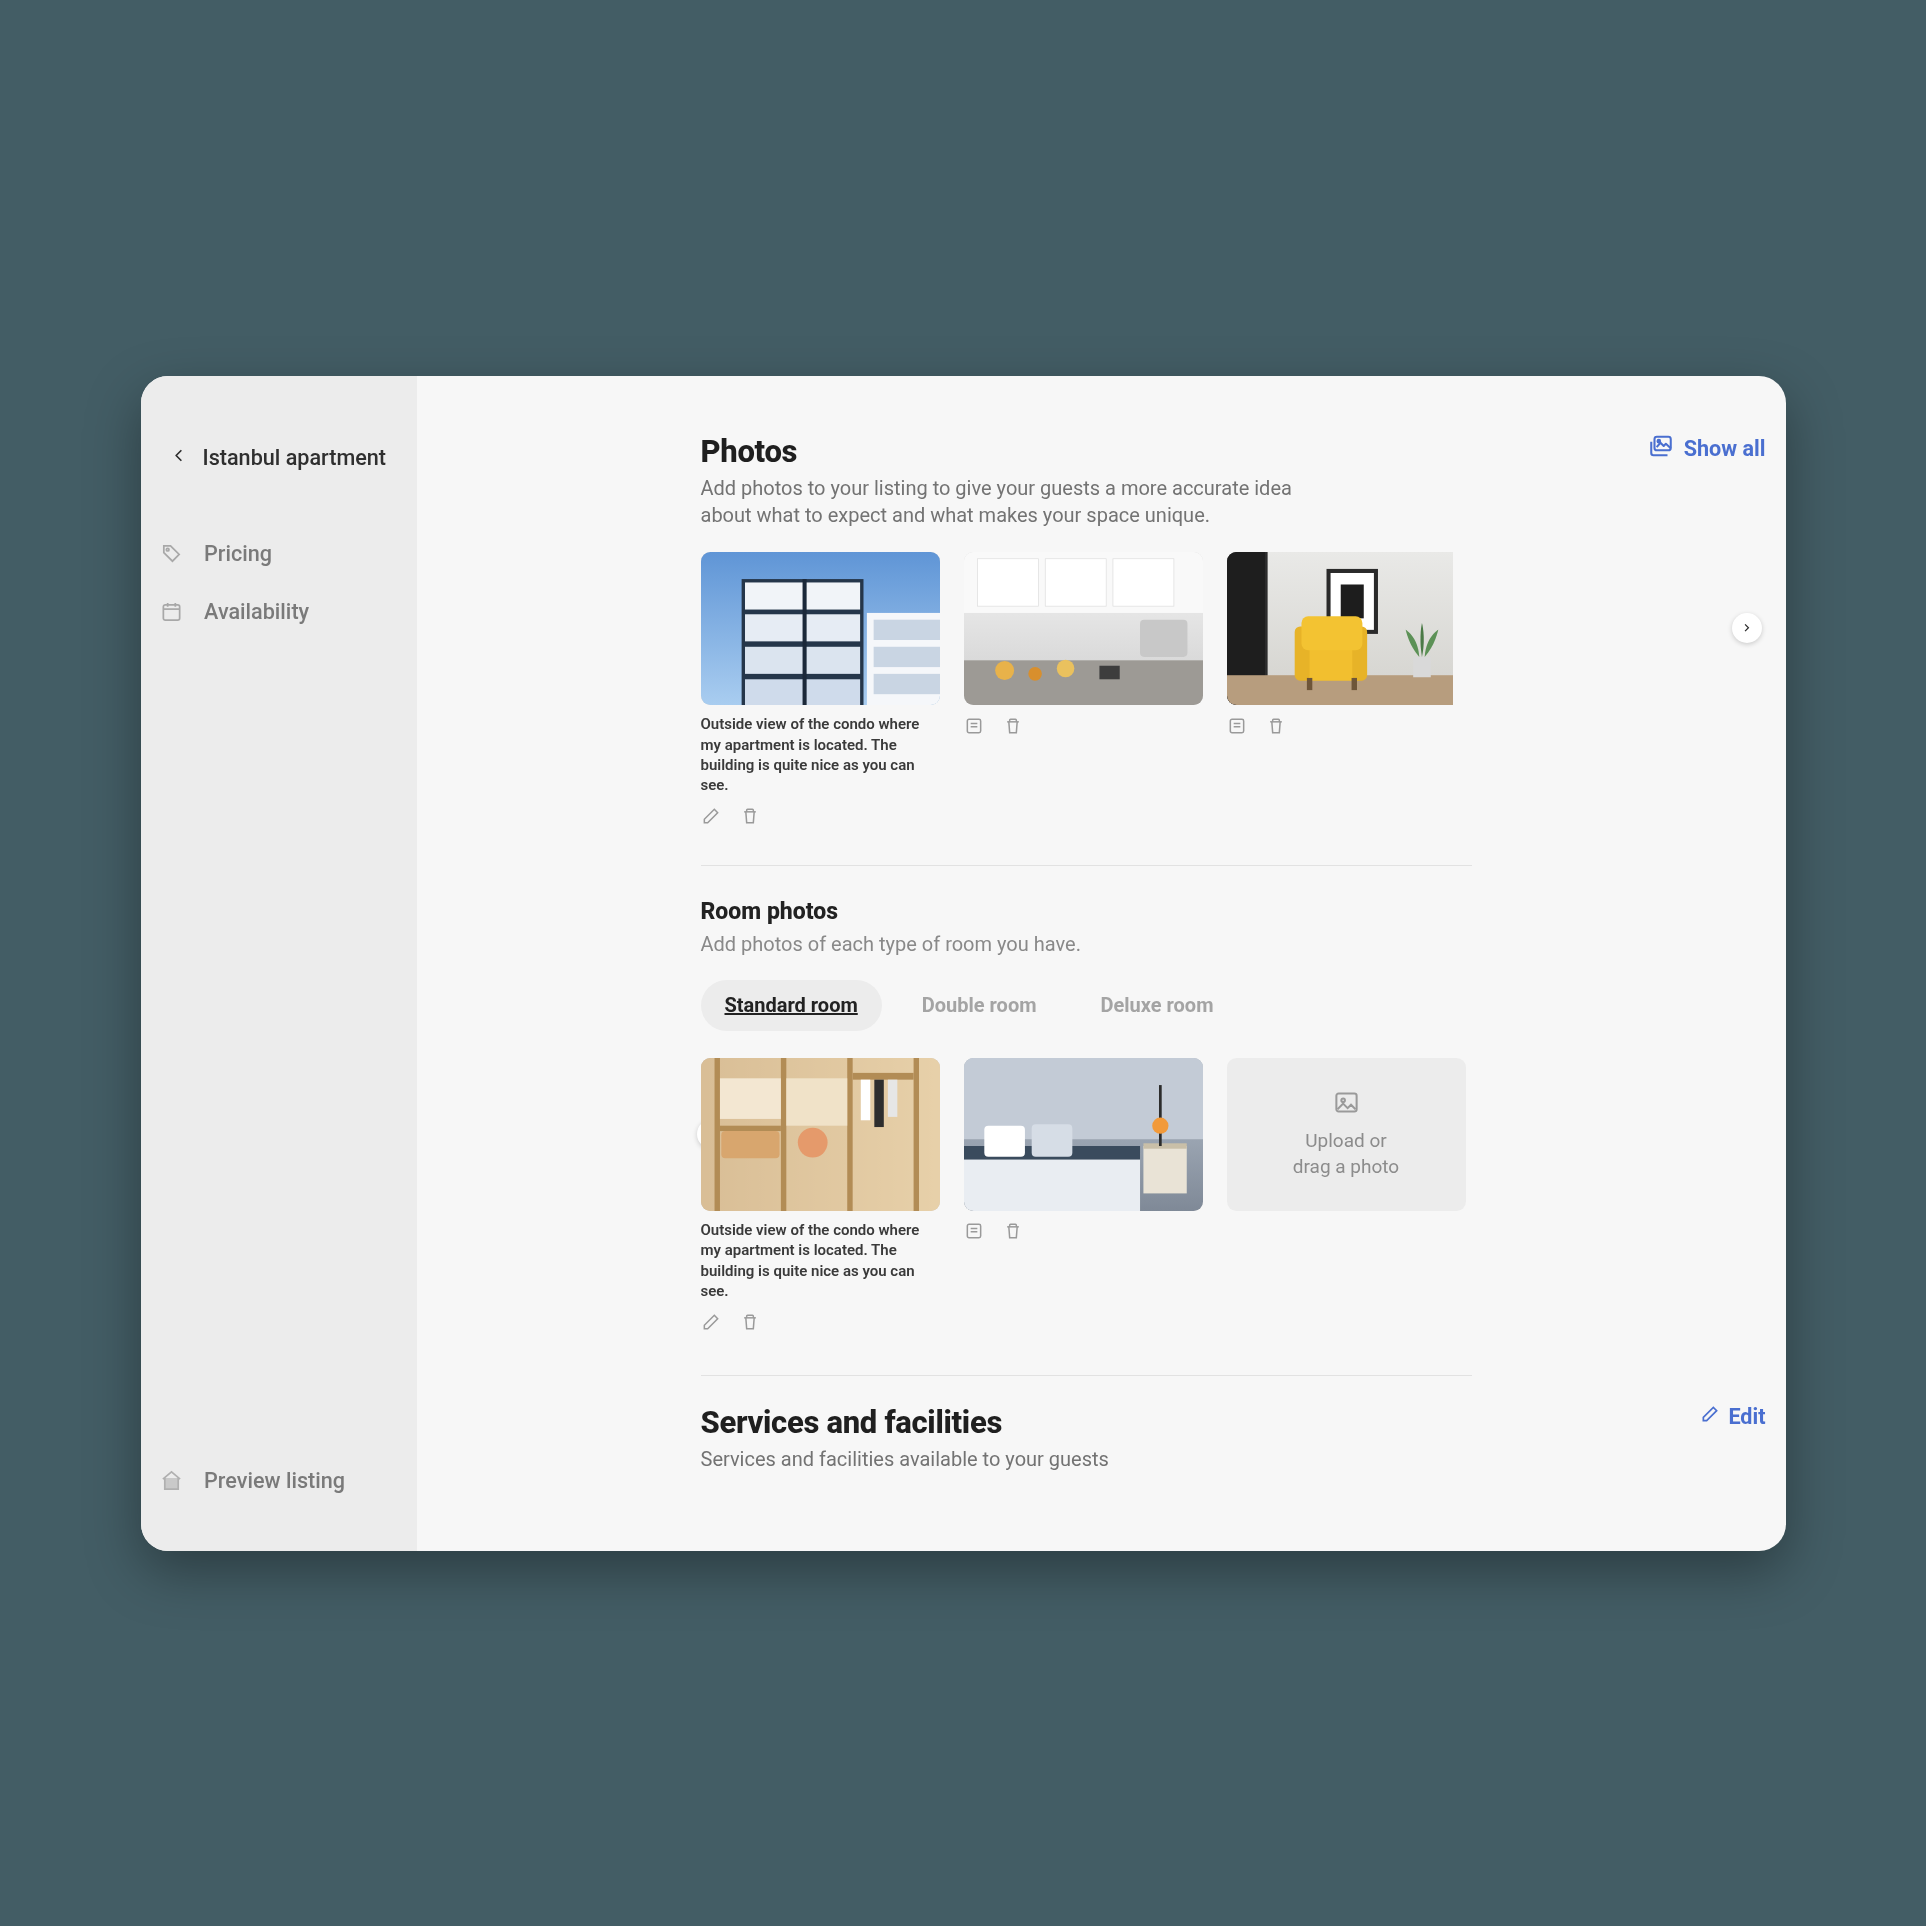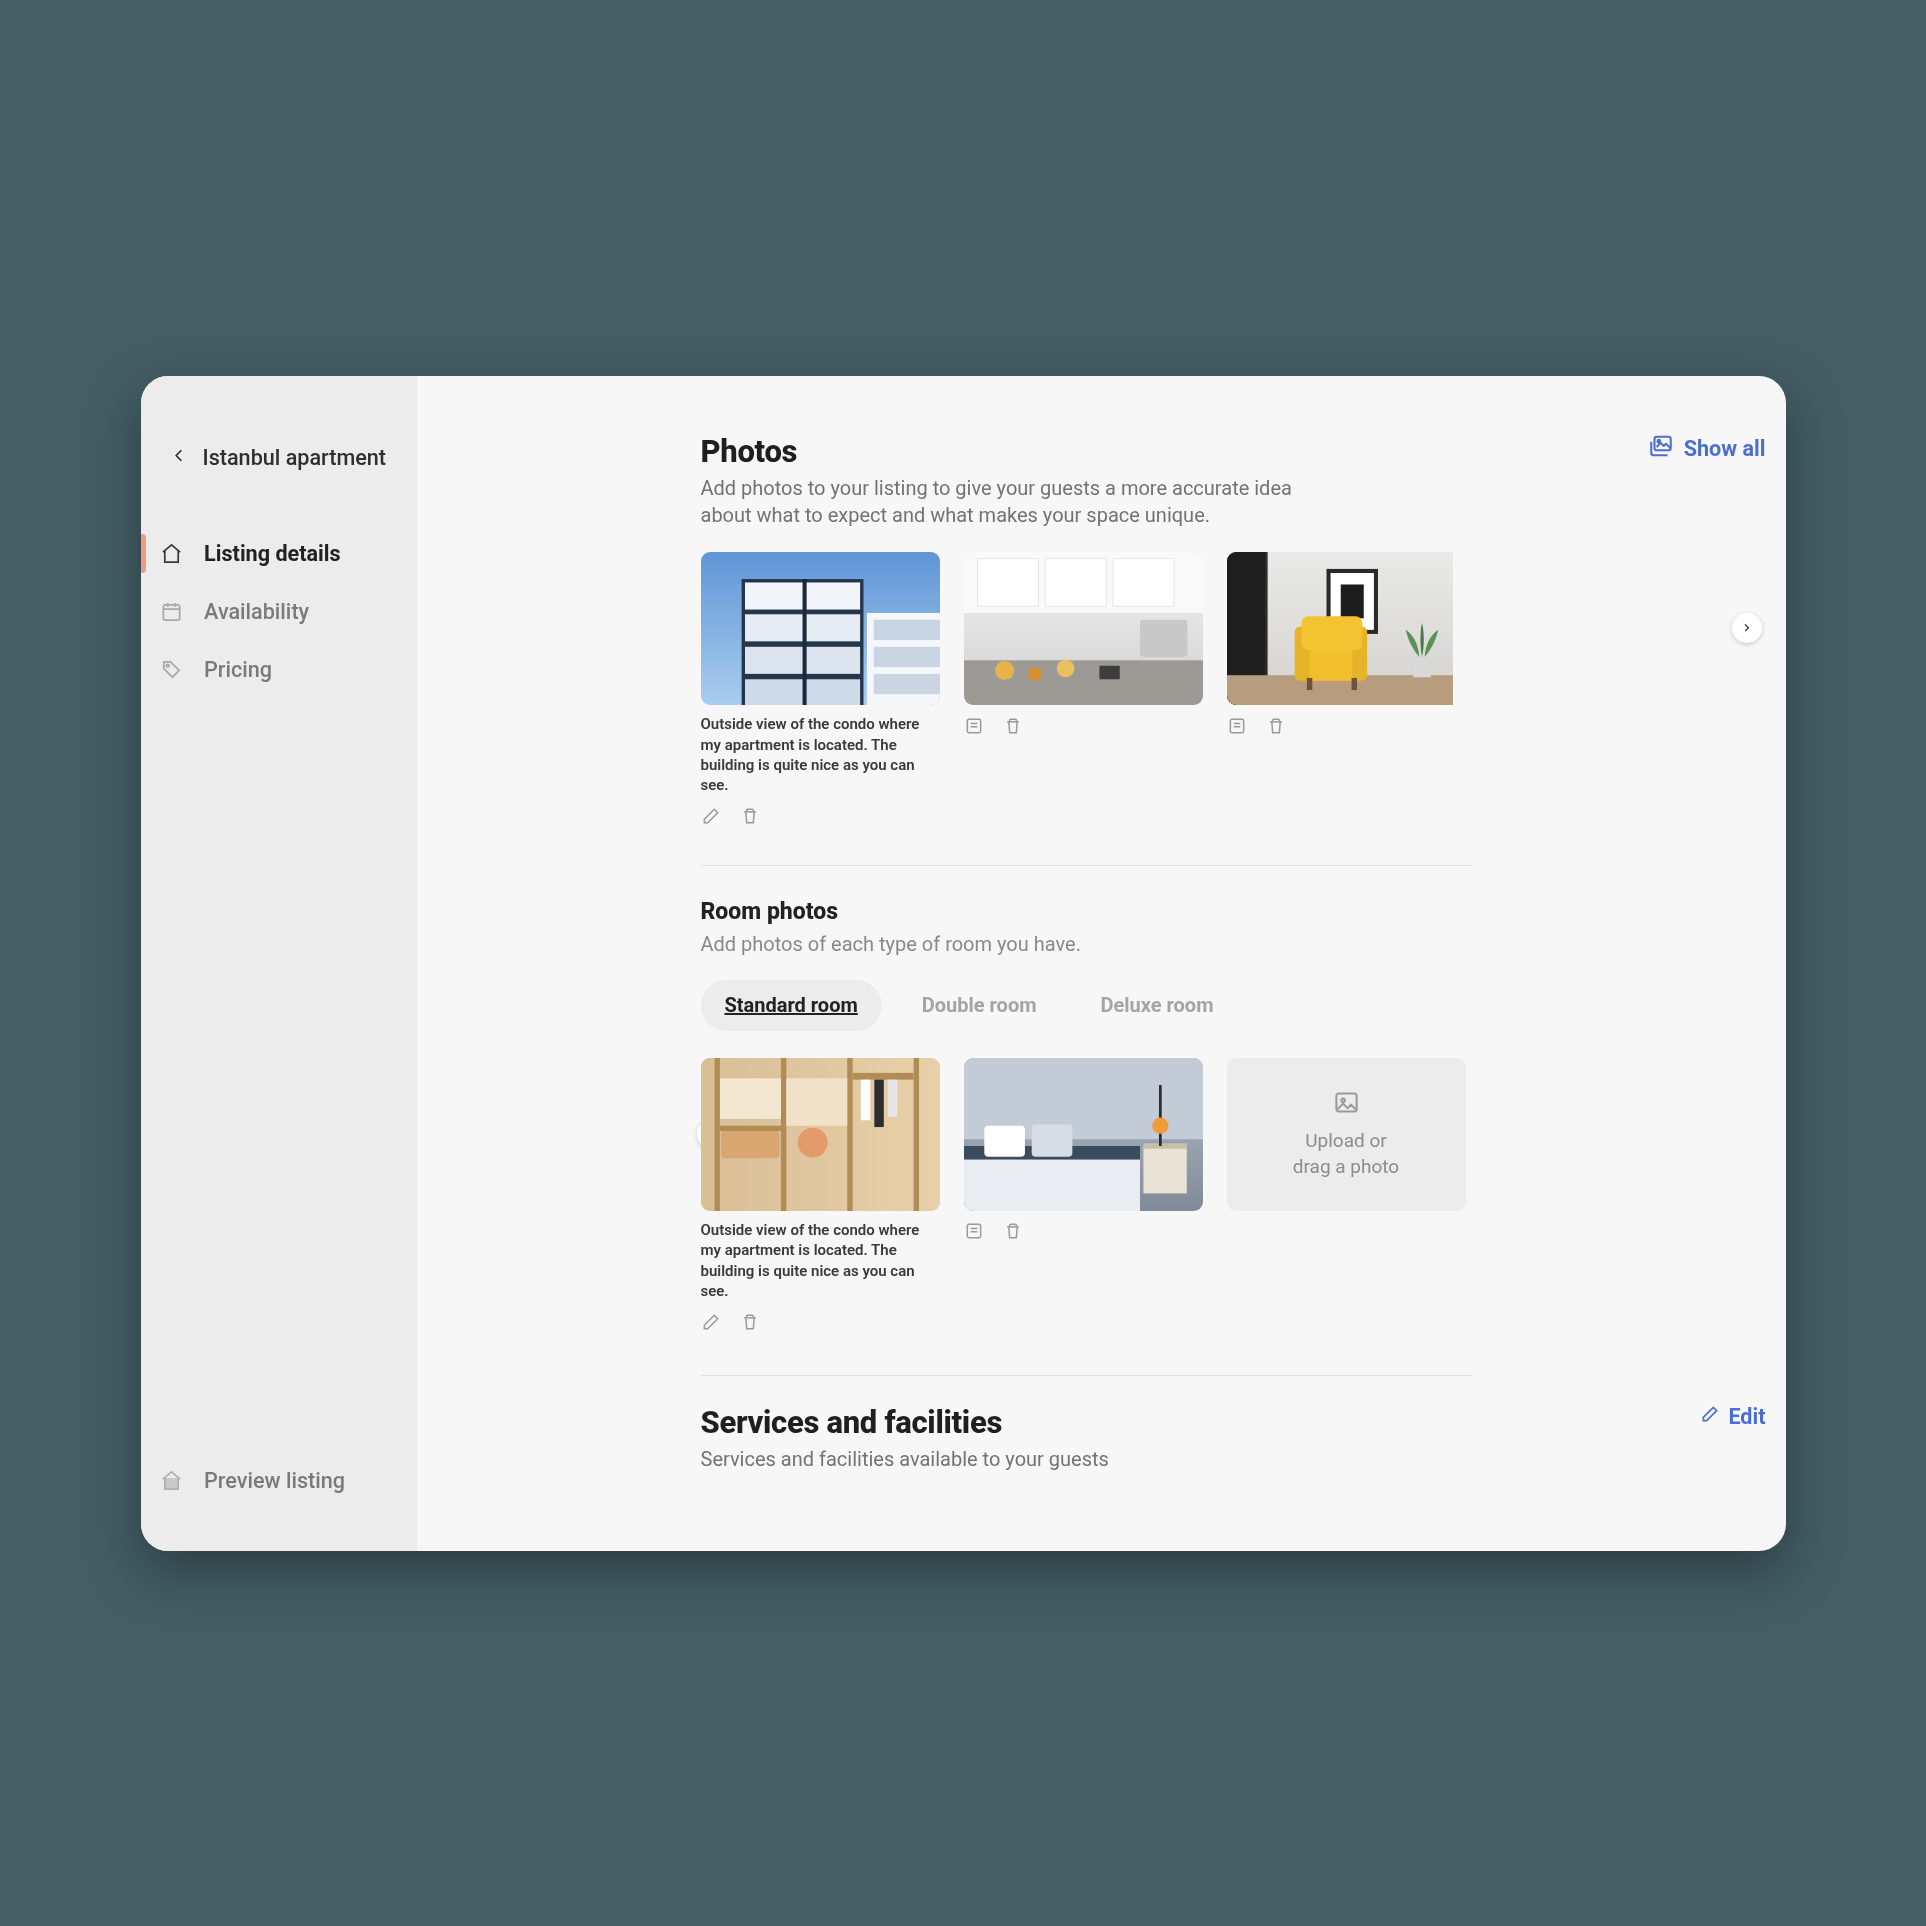--- a/index.html
+++ b/index.html
@@ -205,47 +205,38 @@
     <div class="sb-header">
       <span class="chev-left">
         <svg viewBox="0 0 24 24" fill="none" stroke-width="2.2" stroke-linecap="round" stroke-linejoin="round">
             <polyline points="15 18 9 12 15 6"></polyline>
           </svg>
       </span>
       <span class="title">Istanbul apartment</span>
     </div>
 
     <nav class="sb-nav">
-      <div class="sb-item active">
+      <div class="sb-item">
         <span class="icon-slot">
           <svg viewBox="0 0 24 24">
-              <path d="M3 10.5 12 3l9 7.5"></path>
-              <path d="M5 9.5V21h14V9.5"></path>
+              <path d="M20 13 13 20 4 11V4h7z"></path>
+              <circle cx="8" cy="8" r="1.4"></circle>
             </svg>
         </span>
-        <span class="label">Listing details</span>
+        <span class="label">Pricing</span>
       </div>
       <div class="sb-item">
         <span class="icon-slot">
           <svg viewBox="0 0 24 24">
               <rect x="3.5" y="5" width="17" height="16" rx="2"></rect>
               <path d="M3.5 9.5h17"></path>
               <path d="M8 3v4M16 3v4"></path>
             </svg>
         </span>
         <span class="label">Availability</span>
-      </div>
-      <div class="sb-item">
-        <span class="icon-slot">
-          <svg viewBox="0 0 24 24">
-              <path d="M20 13 13 20 4 11V4h7z"></path>
-              <circle cx="8" cy="8" r="1.4"></circle>
-            </svg>
-        </span>
-        <span class="label">Pricing</span>
       </div>
     </nav>
 
     <div class="sb-footer">
       <div class="sb-item">
         <span class="icon-slot">
           <svg viewBox="0 0 24 24">
               <path d="M3 10.5 12 3l9 7.5" fill="none"></path>
               <path d="M5 9.5V21h14V9.5" fill="#c9c9c9" stroke="#b0b0b0"></path>
             </svg>

